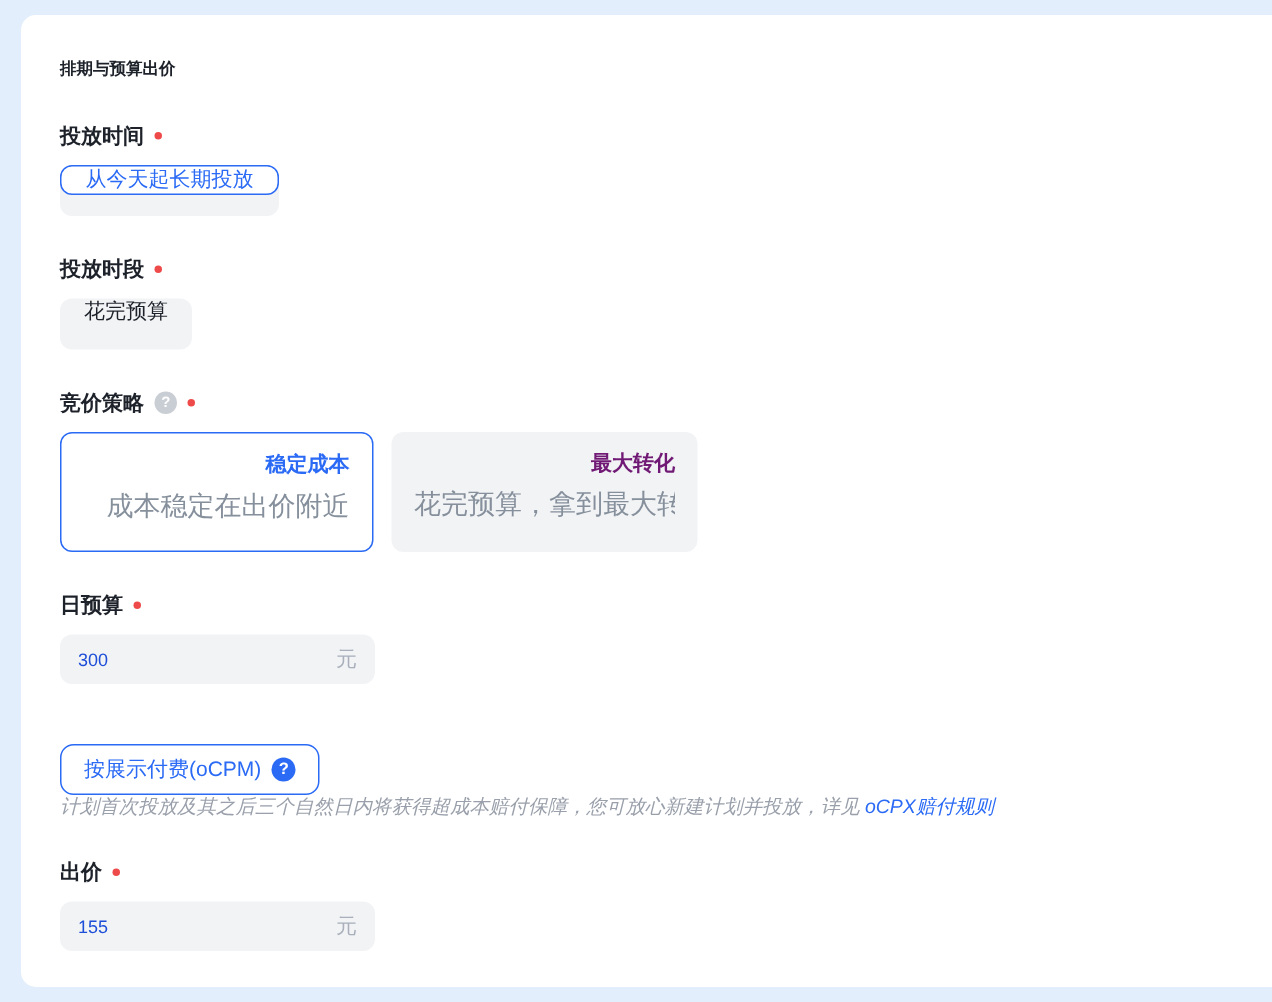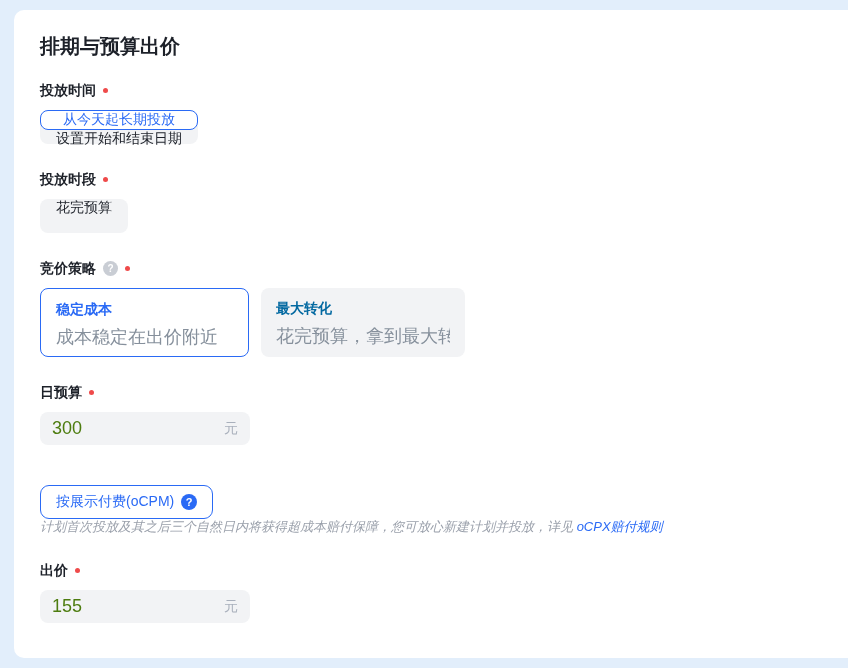--- a/index.html
+++ b/index.html
@@ -11,21 +11,21 @@
   }
   .panel {
     position: absolute; left: 14px; top: 10px;
     width: 834px; height: 648px;
     background: #ffffff;
     border-radius: 10px 0 0 10px;
     box-sizing: border-box;
     padding: 27px 28px 0 26px;
   }
   .panel-title {
-    font-size: 20px; font-weight: bold; color: #1d2129; line-height: 18px;
+    font-size: 11px; font-weight: bold; color: #1d2129; line-height: 18px;
   }
   .field { margin-top: 28px; }
   .field-label {
     display: flex; align-items: center; gap: 7px;
     font-size: 14px; font-weight: bold; color: #1d2129; line-height: 15px;
   }
   .req-dot {
     width: 5px; height: 5px; border-radius: 50%;
     background: #ef4a4a; flex: 0 0 auto;
   }
@@ -54,42 +54,42 @@
     border-radius: 8px; box-sizing: border-box; cursor: pointer;
     white-space: nowrap;
   }
   .segment.selected {
     background: #ffffff; border: 1.5px solid #2a6af5; color: #2a6af5;
   }
   .seg-w145 { min-width: 145px; }
   .seg-w89  { min-width: 89px; }
   .cards-row { margin-top: 12px; display: flex; gap: 12px; }
   .strategy-card {
-    width: 209px; height: 69px; border-radius: 8px;
-    box-sizing: border-box; padding: 12px 15px; cursor: pointer;
+    width: 209px; height: 80px; border-radius: 8px;
+    box-sizing: border-box; padding: 12px 15px; cursor: pointer; text-align: right;
   }
   .strategy-card.selected { background: #ffffff; border: 1.5px solid #2a6af5; }
   .strategy-card.unselected { background: #f2f3f5; width: 204px; }
-  .card-title { font-size: 14px; font-weight: bold; color: #0369a1; line-height: 16px; }
+  .card-title { font-size: 14px; font-weight: bold; color: #701a75; line-height: 16px; }
   .strategy-card.selected .card-title { color: #2a6af5; }
   .card-desc {
     margin-top: 8px; font-size: 18px; color: #86909c;
     white-space: nowrap; overflow: hidden; max-width: 178px;
   }
   .input-box {
     margin-top: 12px;
     width: 210px; height: 33px;
     background: #f2f3f5; border-radius: 8px;
     display: flex; align-items: center;
     padding: 0 12px; box-sizing: border-box;
   }
   .input-box input {
     flex: 1 1 auto; min-width: 0;
     background: transparent; border: none; outline: none;
-    font-family: inherit; font-size: 18px; color: #4d7c0f; padding: 0;
+    font-family: inherit; font-size: 12px; color: #1d4ed8; padding: 0;
   }
   .input-unit { margin-left: auto; font-size: 14px; color: #a9b0bc; padding-left: 8px; }
   .ocpm-btn {
     margin-top: 12px;
     display: inline-flex; align-items: center; gap: 7px;
     height: 32px; padding: 0 15px;
     background: #ffffff; border: 1.5px solid #2a6af5; border-radius: 9px;
     color: #2a6af5; font-size: 14px; cursor: pointer; white-space: nowrap;
   }
   .help-note {
@@ -106,21 +106,20 @@
 
   <div class="panel-title">排期与预算出价</div>
 
   <div class="field">
     <div class="field-label">
       <span>投放时间</span>
       <span class="req-dot"></span>
     </div>
     <div class="segmented">
       <div class="segment selected seg-w145">从今天起长期投放</div>
-      <div class="segment">设置开始和结束日期</div>
     </div>
   </div>
 
   <div class="field">
     <div class="field-label">
       <span>投放时段</span>
       <span class="req-dot"></span>
     </div>
     <div class="segmented">
       <div class="segment">花完预算</div>

